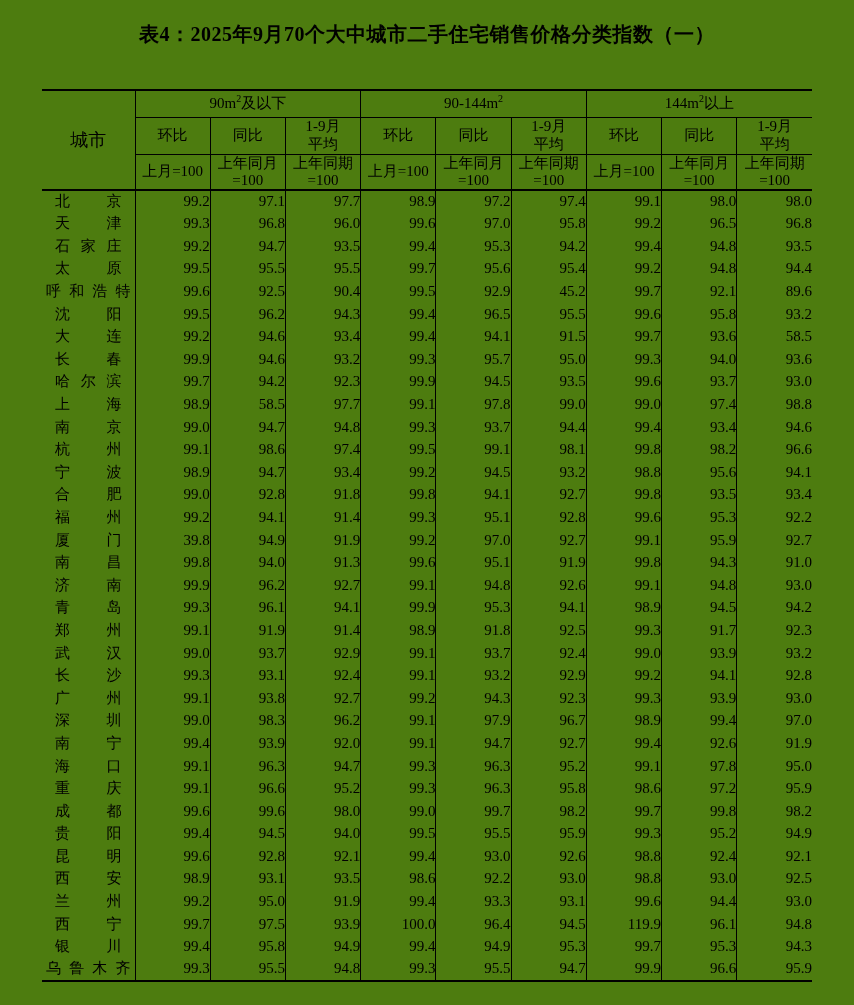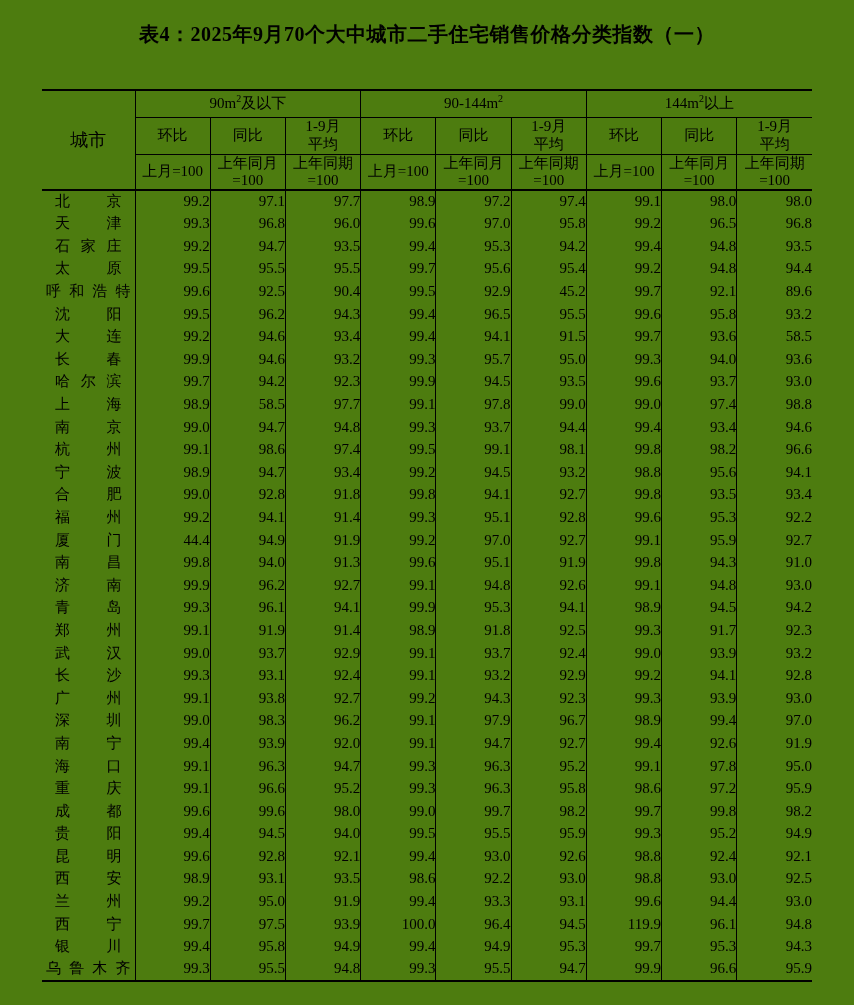--- a/index.html
+++ b/index.html
@@ -419,21 +419,21 @@
           <td class="num vsep">95.3</td>
           <td class="num vsep">92.2</td>
         </tr>
         <tr>
           <td class="city">
             <span class="city-name">
               <span>厦</span>
               <span>门</span>
             </span>
           </td>
-          <td class="num vsep">44.4</td>
+          <td class="num vsep">39.8</td>
           <td class="num vsep">94.9</td>
           <td class="num vsep">91.9</td>
           <td class="num vsep">99.2</td>
           <td class="num vsep">97.0</td>
           <td class="num vsep">92.7</td>
           <td class="num vsep">99.1</td>
           <td class="num vsep">95.9</td>
           <td class="num vsep">92.7</td>
         </tr>
         <tr>

